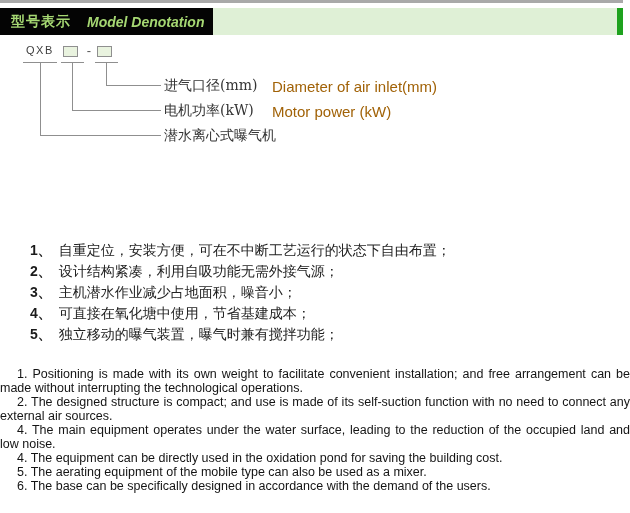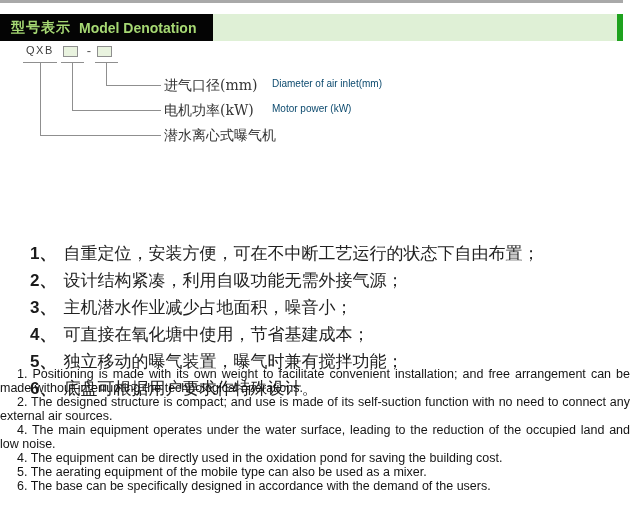--- a/index.html
+++ b/index.html
@@ -5,30 +5,30 @@
   * { margin:0; padding:0; box-sizing:border-box; }
   html,body { background:#fff; }
   .page {
     position:relative; width:630px; height:513px; background:#ffffff;
     font-family:"Liberation Sans", sans-serif; overflow:hidden;
   }
 
   
   .top-strip { position:absolute; left:0; top:0; width:623px; height:3px; background:#a9a9a9; }
   .band { position:absolute; left:0; width:623px; height:27px; background:#dff0d6; }
-  .band.one { top:14px; }
+  .band.one { top:8px; }
   .band.two { top:194px; }
   .accent-bar { position:absolute; top:0; right:0; width:6px; height:27px; background:#1ea21e; }
   .black-bar {
     position:absolute; left:0; top:0; height:27px; background:#040404;
     display:flex; align-items:center; padding-left:11px;
     color:#a6d873; font-weight:bold; font-size:14px; white-space:nowrap;
   }
   .black-bar .zh { letter-spacing:1px; }
-  .black-bar .en { margin-left:8px; }
+  .black-bar .en { margin-left:16px;font-style:italic; }
   .bar-w1 { width:213px; }
   .bar-w2 { width:268px; }
 
   
   .diagram-svg { position:absolute; left:0; top:0; width:630px; height:170px; pointer-events:none; }
   .diagram-svg path, .diagram-svg line { stroke:#8f8f8f; stroke-width:1; fill:none; shape-rendering:crispEdges; }
   .code {
     position:absolute; left:26px; top:44px; font-size:11px; color:#3f3f3f;
     letter-spacing:1.5px; font-weight:500;
   }
@@ -40,25 +40,25 @@
   .spec-box.b2 { left:97px; }
   .dash { position:absolute; left:82px; top:43px; width:14px; text-align:center; color:#555; font-size:13px; }
   .diag-row { position:absolute; left:0; width:630px; height:16px; }
   .diag-row.r1 { top:77px; }
   .diag-row.r2 { top:102px; }
   .diag-row.r3 { top:127px;padding-left:40px; }
   .diag-zh {
     position:absolute; left:164px; font-size:14px; color:#333;
     font-family:"DejaVu Serif","Liberation Serif",serif;
   }
-  .diag-en { position:absolute; left:272px; font-size:10px; color:#0c4a6e; top:1px; }
+  .diag-en { position:absolute; left:272px; font-size:15px; color:#a16207; top:1px; }
 
   
   .zh-list { position:absolute; left:30px; top:240px; width:580px; list-style:none; }
-  .zh-list li { line-height:27px; font-size:17px; color:#222; white-space:nowrap; }
+  .zh-list li { line-height:21px; font-size:14px; color:#222; white-space:nowrap; }
   .zh-list .num { font-weight:bold; margin-right:7px; color:#1a1a1a; }
   .zh-list .txt { font-family:"DejaVu Serif","Liberation Serif",serif; }
 
   
   .en-list { position:absolute; left:0; top:367px; width:630px; }
   .en-list p {
     font-size:12.5px; line-height:14px; color:#141414;
     text-align:justify; text-indent:17px;
   }
 </style>
@@ -114,23 +114,20 @@
     </li>
     <li>
       <span class="num">3、</span><span class="txt">主机潜水作业减少占地面积，噪音小；</span>
     </li>
     <li>
       <span class="num">4、</span><span class="txt">可直接在氧化塘中使用，节省基建成本；</span>
     </li>
     <li>
       <span class="num">5、</span><span class="txt">独立移动的曝气装置，曝气时兼有搅拌功能；</span>
     </li>
-    <li>
-      <span class="num">6、</span><span class="txt">底盘可根据用户要求作特殊设计。</span>
-    </li>
   </ul>
 
   <div class="en-list">
     <p>1. Positioning is made with its own weight to facilitate convenient installation; and free arrangement can be made without interrupting the technological operations.</p>
     <p>2. The designed structure is compact; and use is made of its self-suction function with no need to connect any external air sources.</p>
     <p>4. The main equipment operates under the water surface, leading to the reduction of the occupied land and low noise.</p>
     <p>4. The equipment can be directly used in the oxidation pond for saving the building cost.</p>
     <p>5. The aerating equipment of the mobile type can also be used as a mixer.</p>
     <p>6. The base can be specifically designed in accordance with the demand of the users.</p>
   </div>

